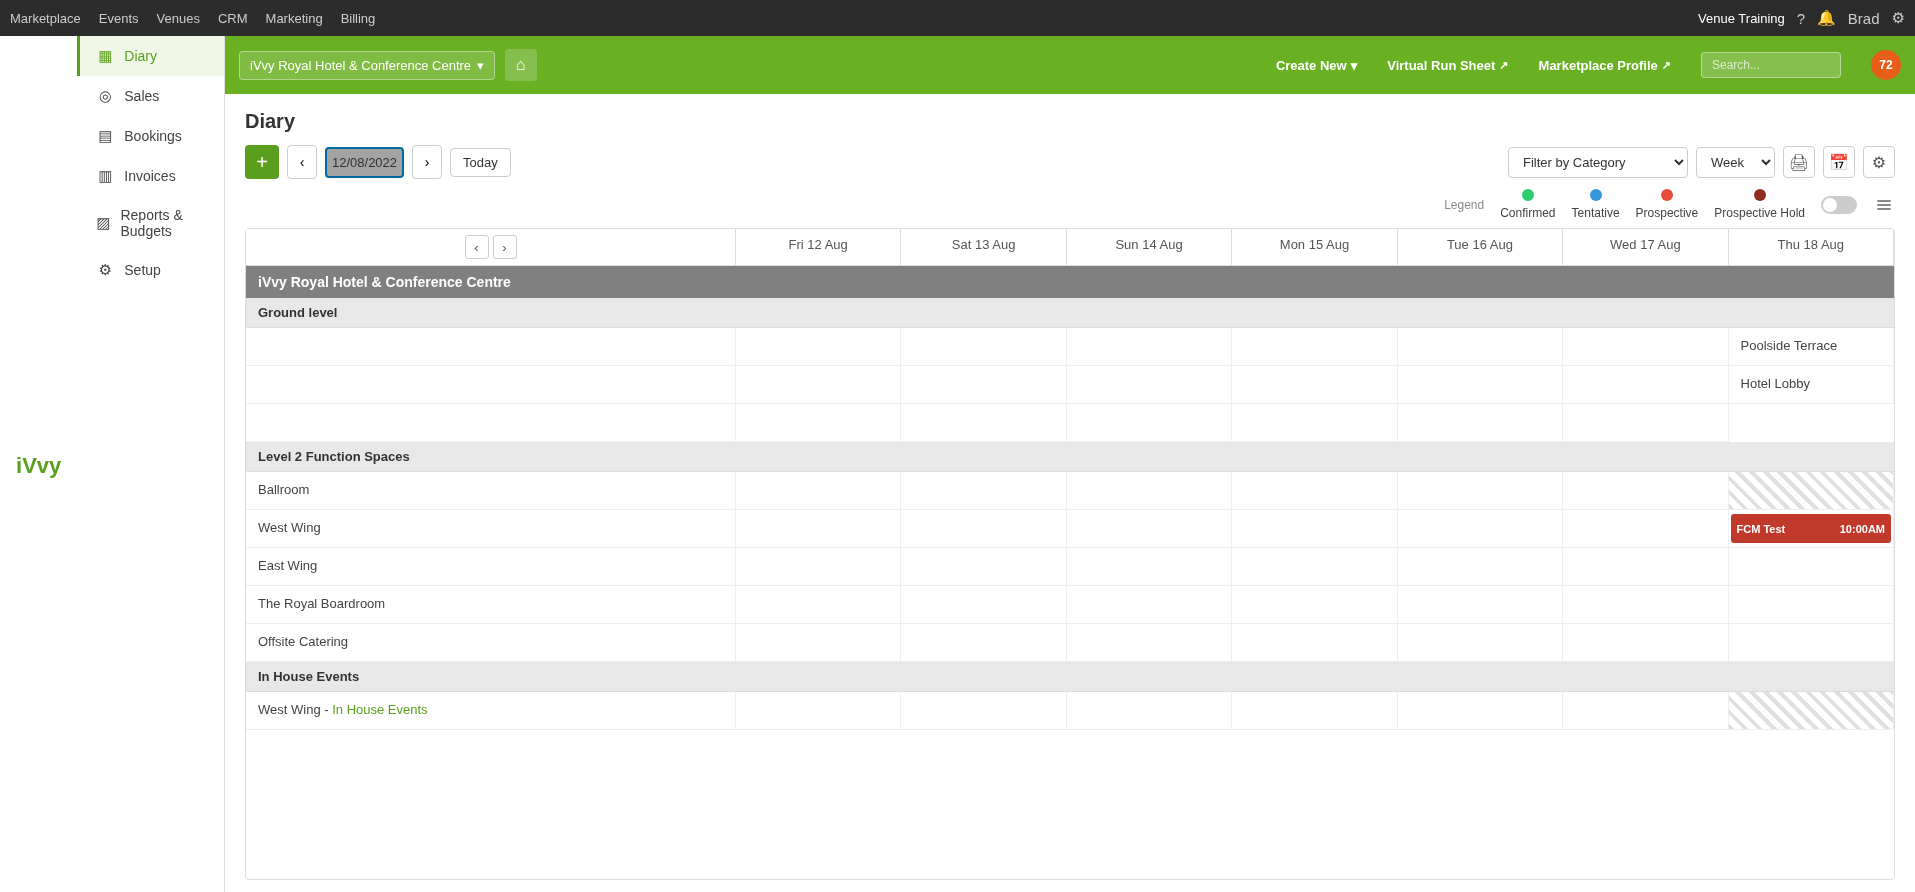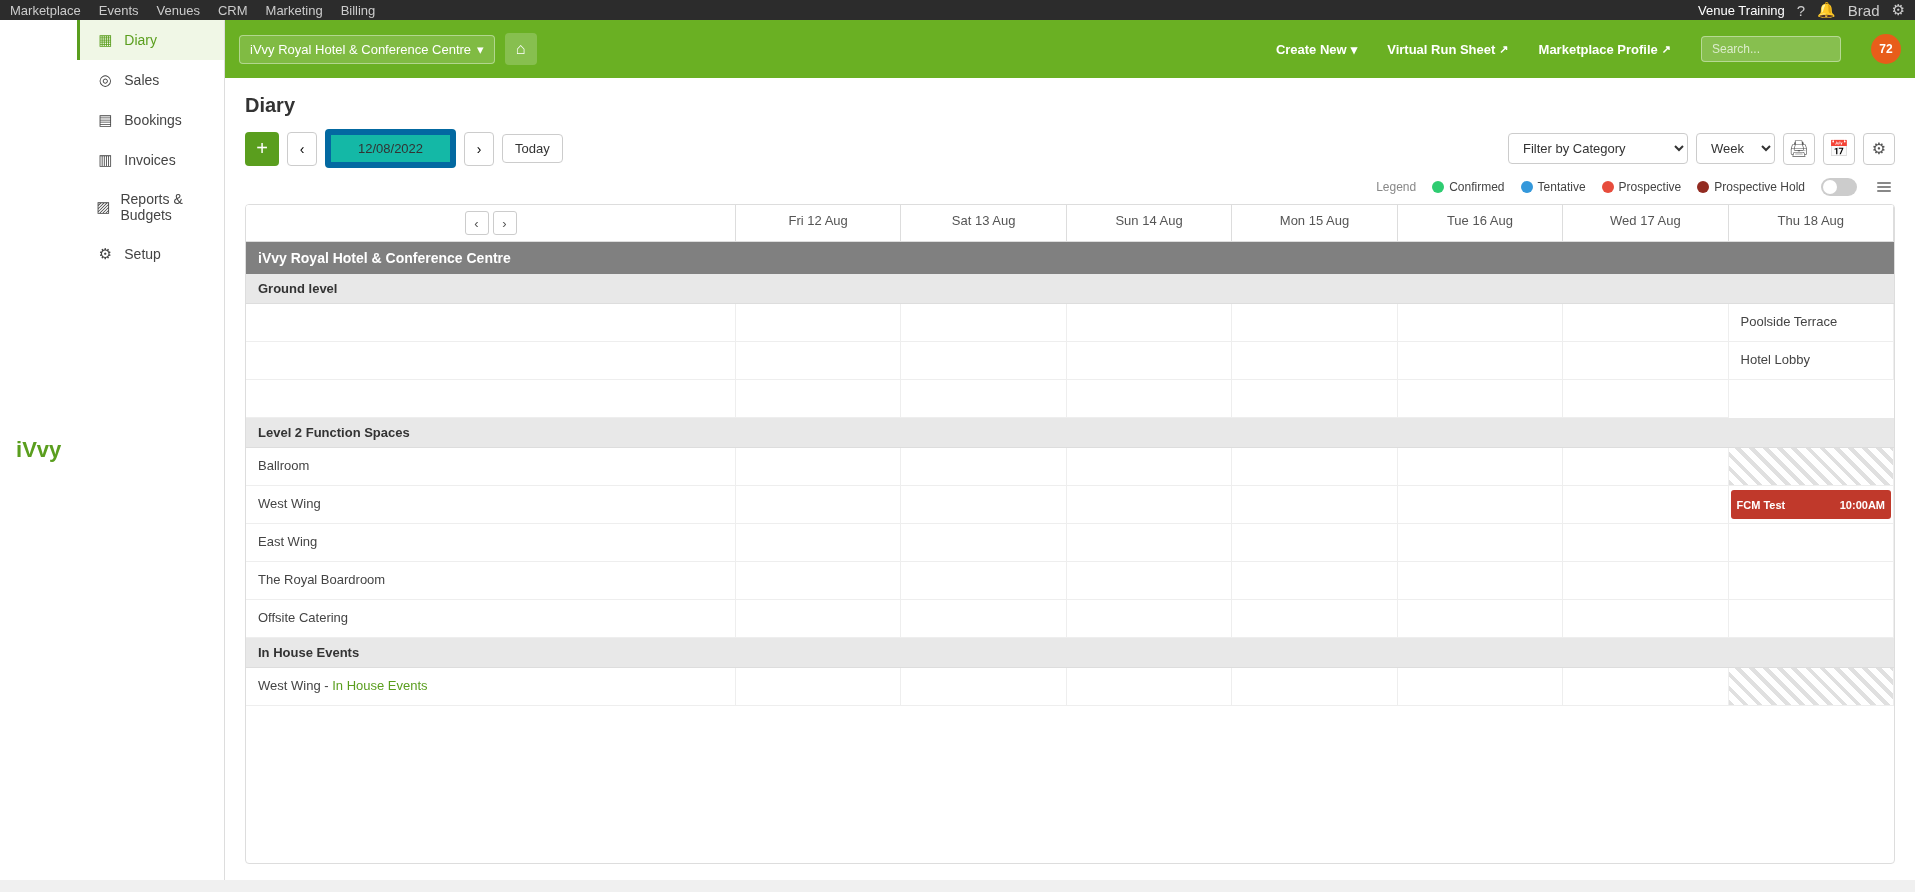--- a/index.html
+++ b/index.html
@@ -5,21 +5,21 @@
     * { box-sizing: border-box; margin: 0; padding: 0; }
     body { font-family: Arial, sans-serif; font-size: 13px; background: #f0f0f0; overflow: hidden; }
 
     
     .top-nav {
       background: #2c2c2c;
       color: #ccc;
       display: flex;
       align-items: center;
       justify-content: space-between;
-      height: 20px;
+      height: 36px;
       padding: 0 10px;
     }
     .top-nav-left { display: flex; gap: 18px; }
     .top-nav-left span { cursor: pointer; font-size: 13px; color: #ccc; }
     .top-nav-right { display: flex; align-items: center; gap: 12px; color: #ccc; font-size: 13px; }
     .top-nav-right .venue-name { color: #fff; }
     .top-nav-right .icon-btn { cursor: pointer; font-size: 15px; }
 
     
     .app-layout { display: flex; height: calc(100vh - 32px); }
@@ -192,24 +192,24 @@
       width: 30px;
       height: 34px;
       border-radius: 4px;
       cursor: pointer;
       font-size: 14px;
       display: flex;
       align-items: center;
       justify-content: center;
     }
     .date-display {
-      background: #14b8a6;
-      border: 6px solid #0369a1;
-      border-radius: 4px;
-      padding: 6px 27px;
+      background: #a3a3a3;
+      border: 2px solid #0369a1;
+      border-radius: 4px;
+      padding: 6px 5px;
       font-size: 13px;
       color: #333;
     }
     .today-btn {
       background: #fff;
       border: 1px solid #ccc;
       border-radius: 4px;
       padding: 6px 12px;
       font-size: 13px;
       cursor: pointer;
@@ -257,21 +257,21 @@
     
     .legend-bar {
       display: flex;
       align-items: center;
       gap: 16px;
       margin-bottom: 8px;
       justify-content: flex-end;
       padding-right: 4px;
     }
     .legend-label { color: #888; font-size: 12px; }
-    .legend-item { display: flex; align-items: center; gap: 5px; font-size: 12px; color: #444; }
+    .legend-item { display: flex; align-items: center; gap: 5px; font-size: 12px; color: #444; flex-direction: column; }
     .legend-dot { width: 12px; height: 12px; border-radius: 50%; }
     .dot-confirmed { background: #2ecc71; }
     .dot-tentative { background: #3498db; }
     .dot-prospective { background: #e74c3c; }
     .dot-prospective-hold { background: #922b21; }
     .toggle-switch {
       width: 36px;
       height: 18px;
       background: #ccc;
       border-radius: 9px;

